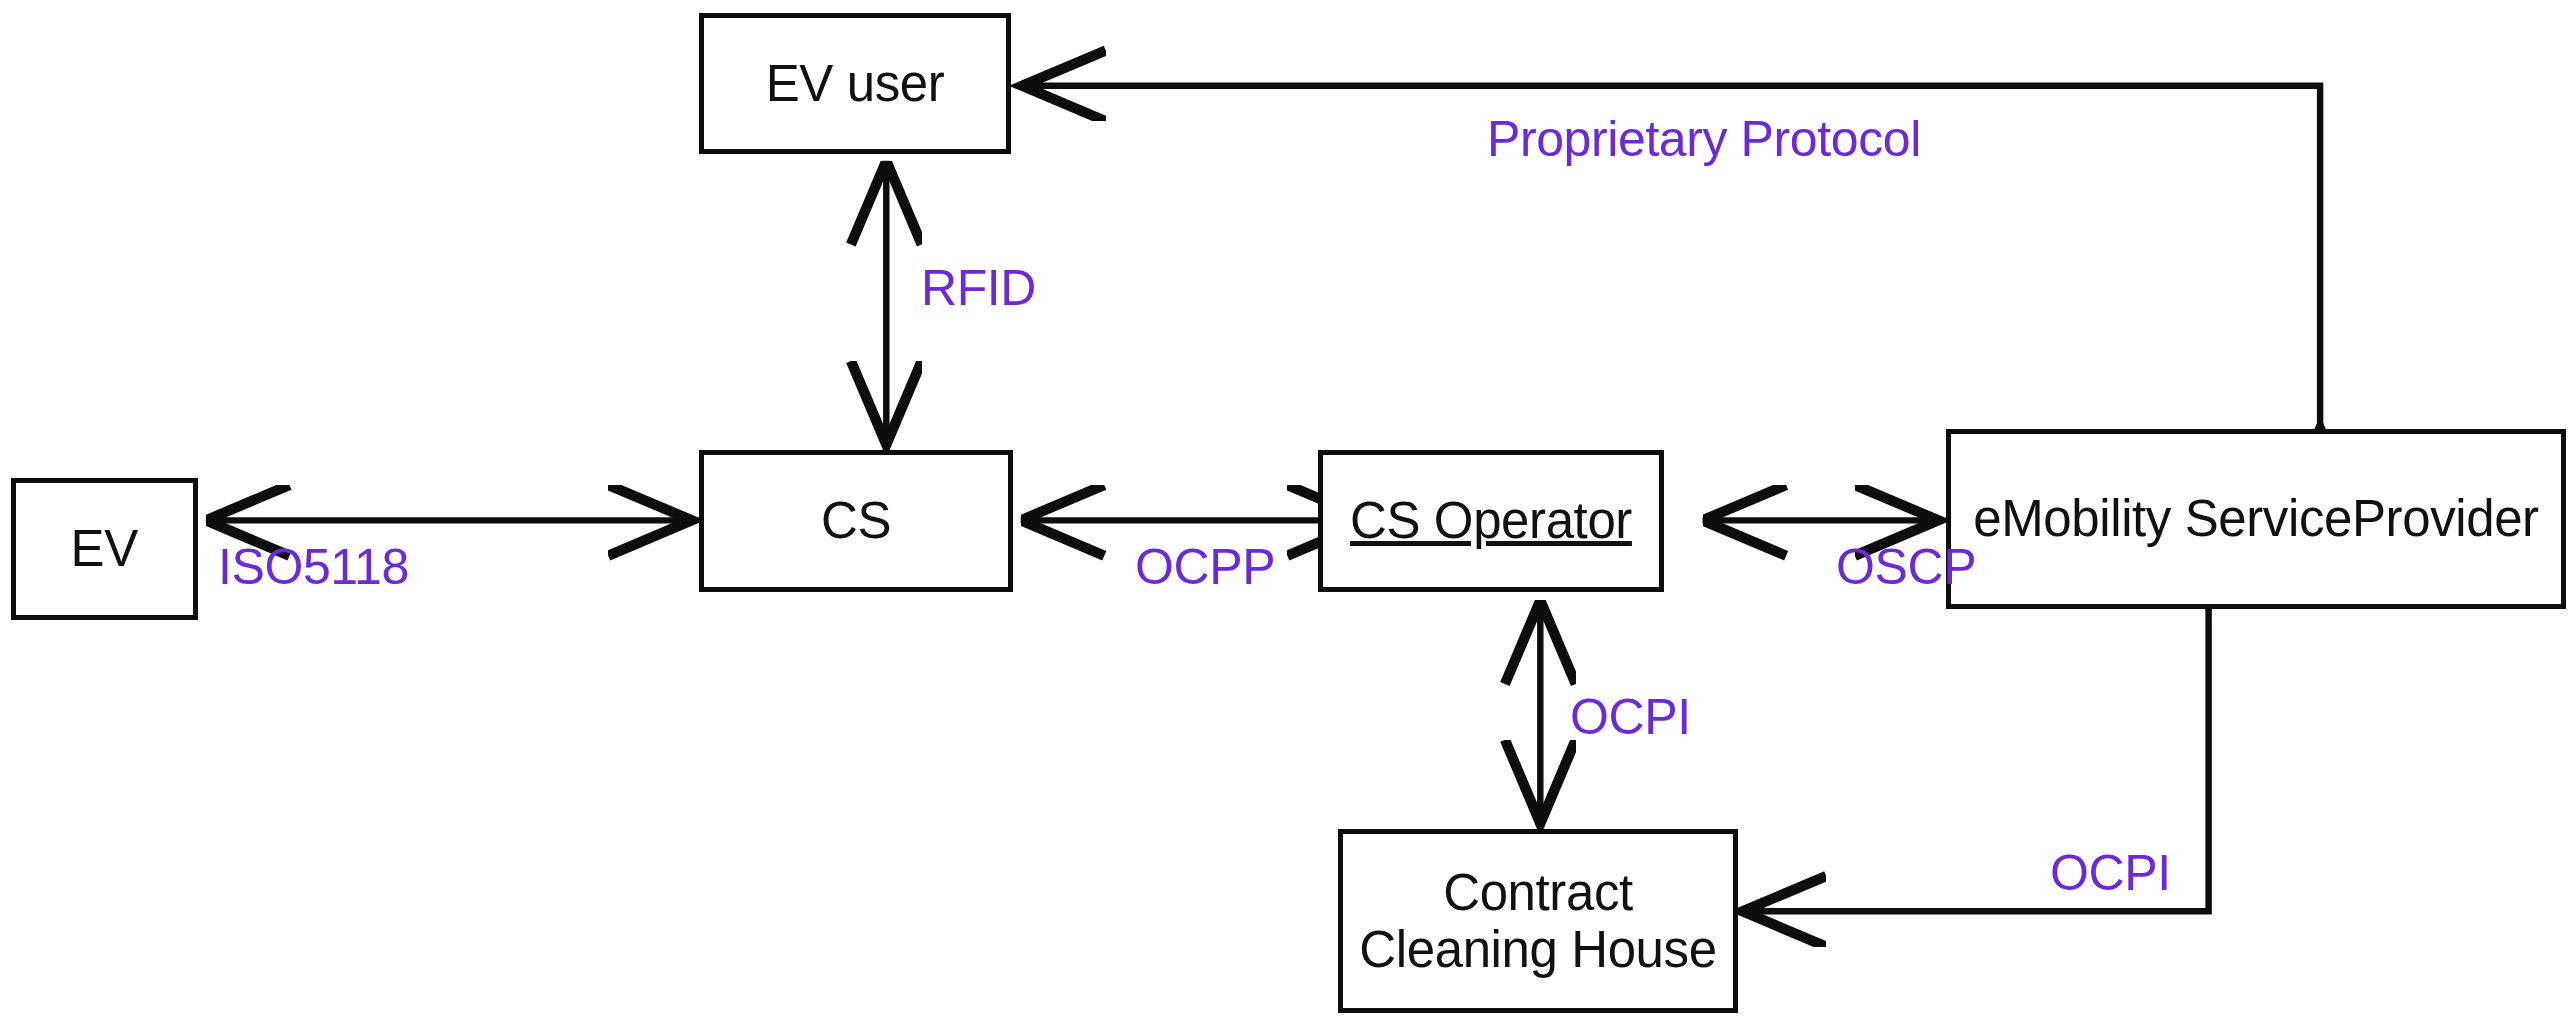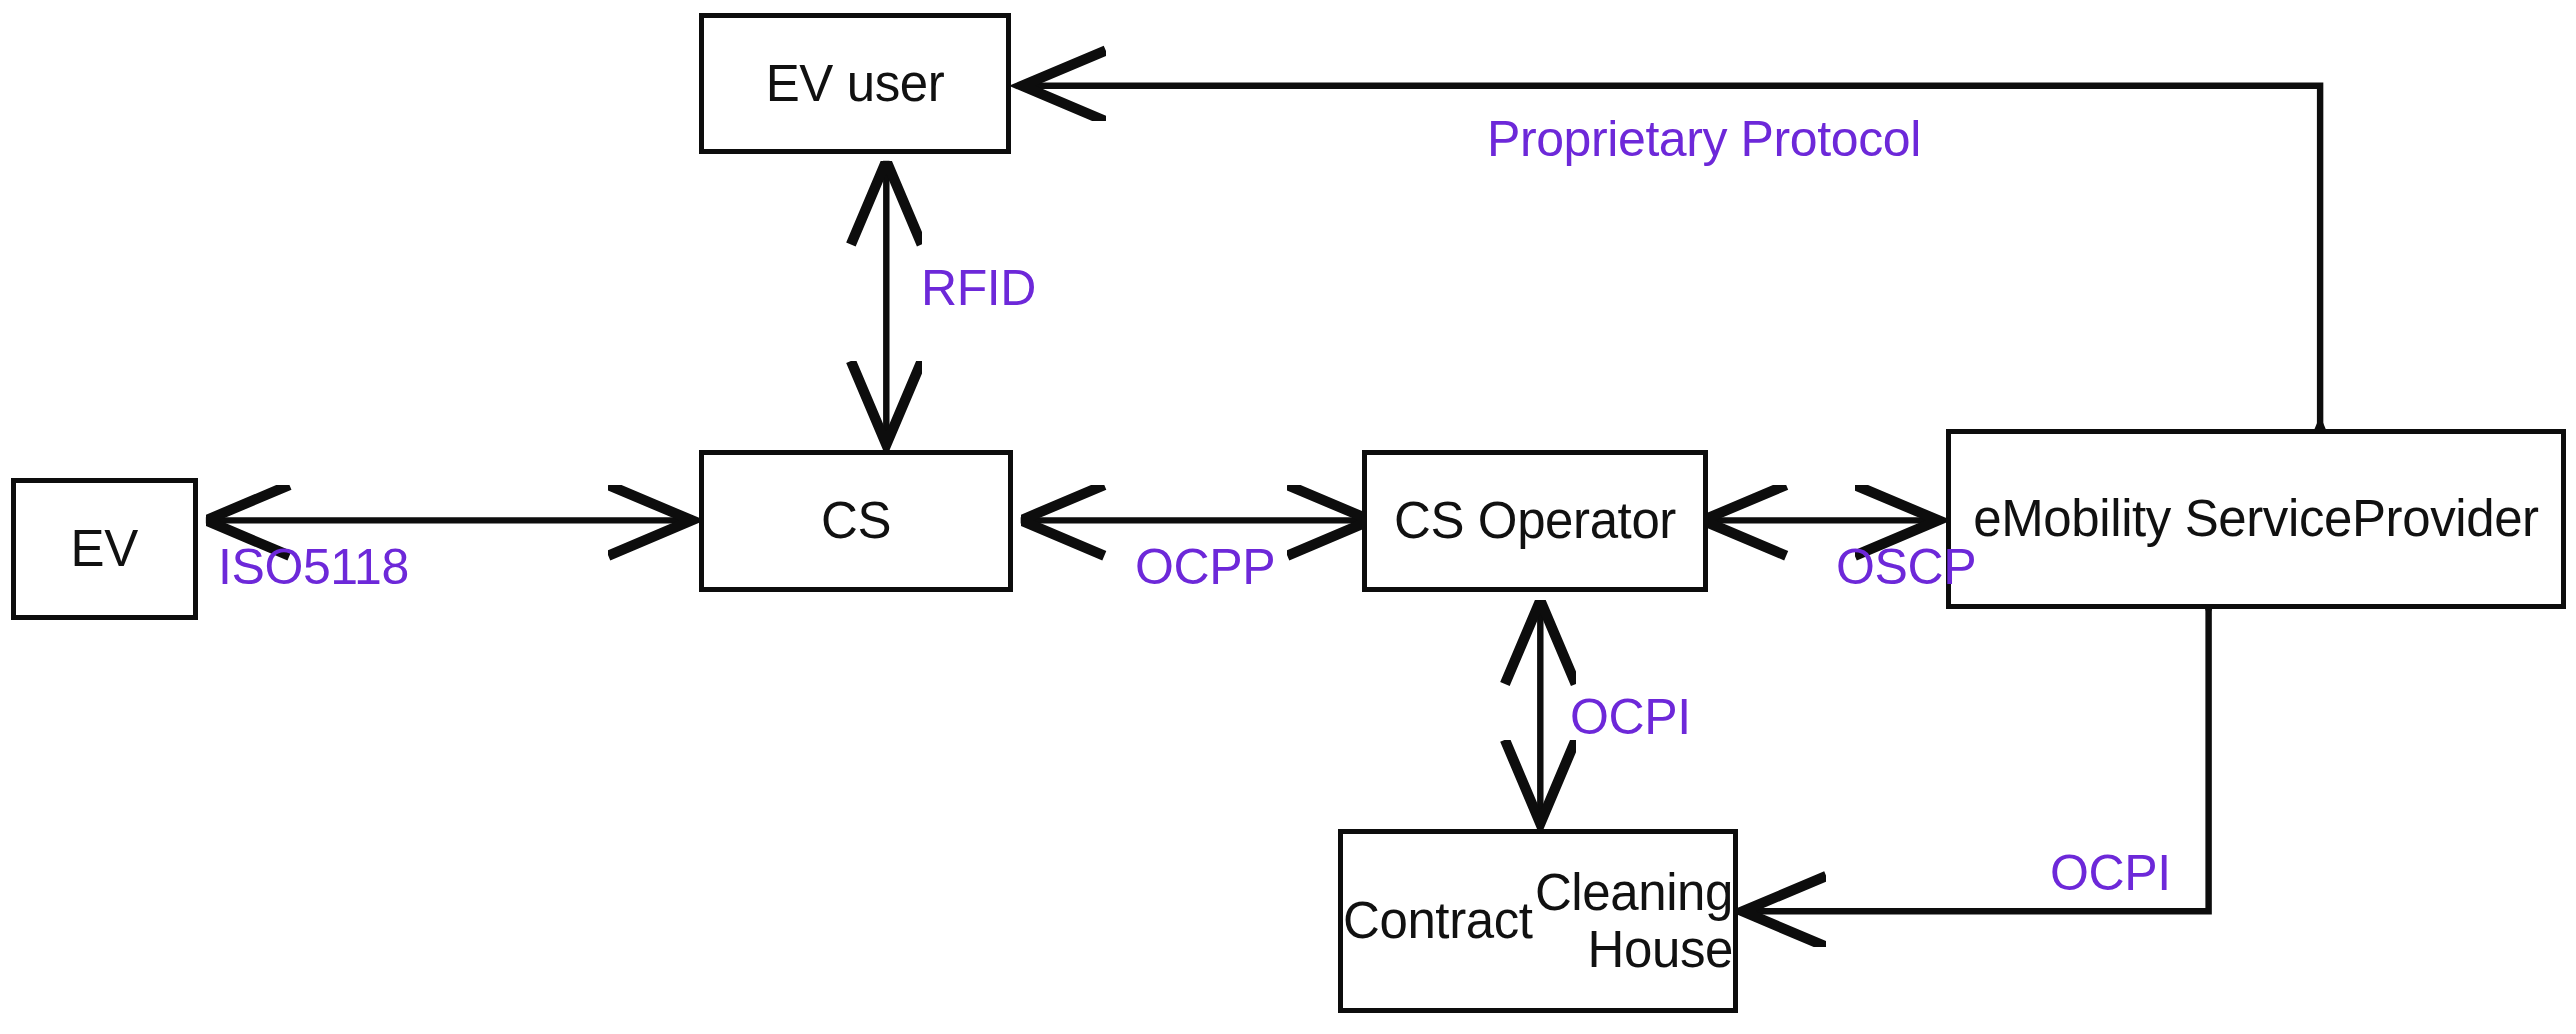--- a/index.html
+++ b/index.html
@@ -97,30 +97,30 @@
   </div>
 
   <div class="node-box" style="left:10.7px; top:450px; width:187px; height:142px;margin-top:28px;">
     <span>EV</span>
   </div>
 
   <div class="node-box" style="left:699px; top:450px; width:314px; height:142px;">
     <span>CS</span>
   </div>
 
-  <div class="node-box" style="left:1362px; top:450px; width:346px; height:142px;">
+  <div class="node-box" style="left:1318px; top:450px; width:346px; height:142px;text-decoration:underline;">
     <span>CS Operator</span>
   </div>
 
   <div class="node-box" style="left:1946px; top:429px; width:620px; height:180px; flex-direction:row;">
     <span>eMobility Service</span>
     <span>Provider</span>
   </div>
 
-  <div class="node-box" style="left:1338px; top:829px; width:400px; height:184px; flex-direction:row;">
+  <div class="node-box" style="left:1338px; top:829px; width:400px; height:184px; flex-direction:column;">
     <span>Contract</span>
     <span>Cleaning House</span>
   </div>
 
   <div class="edge-label" style="left:1487px; top:114px;">Proprietary Protocol</div>
 
   <div class="edge-label" style="left:921px; top:263px;">RFID</div>
 
   <div class="edge-label" style="left:218px; top:542px;">ISO5118</div>
 

